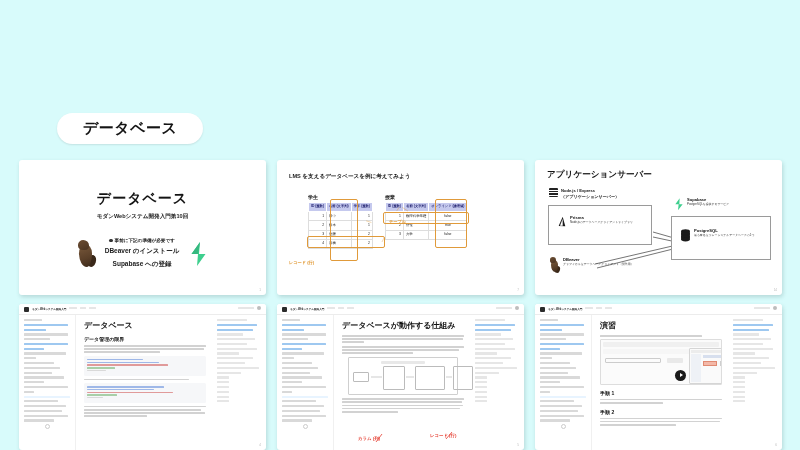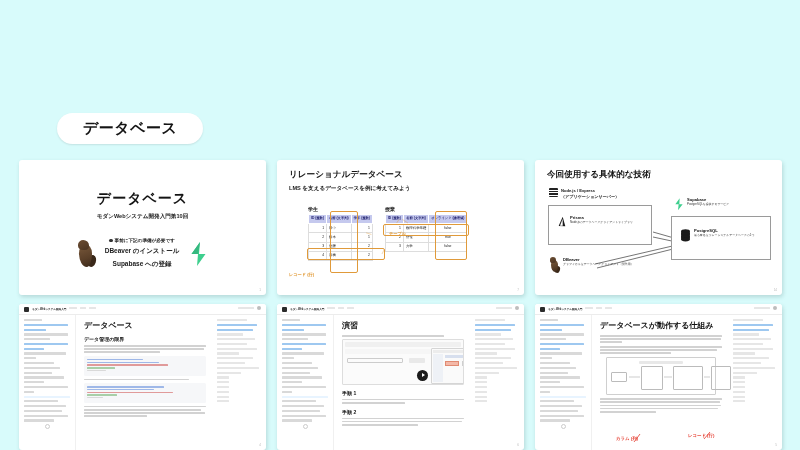--- a/index.html
+++ b/index.html
@@ -166,21 +166,20 @@
             <svg viewBox="0 0 40 48">
               <path d="M23 0 L6 24 L19 24 L17 48 L34 24 L21 24 Z" fill="#3ecf8e"></path>
               <path d="M23 0 L6 24 L19 24 Z" fill="#36b87f"></path>
             </svg>
           </div>
         </div>
         <div class="pageno">1</div>
       </div>
 
       <div class="card s2">
-        <div class="s2-h">リレーショナルデータベース</div>
         <div class="s2-sub">LMS を支えるデータベースを例に考えてみよう</div>
 
         <div class="s2-tables">
           <div class="tbl-wrap">
             <div class="tbl-cap">学生</div>
             <table class="mini">
               <tbody>
                   <tr>
                 <th>ID (整数)</th>
                 <th>名前 (文字列)</th>
@@ -250,21 +249,21 @@
             <path d="M31 66 L44 70" stroke="#e09a3a" stroke-width="1" fill="none"></path>
             <path d="M70 118 L76 106" stroke="#e09a3a" stroke-width="1" fill="none"></path>
             <path d="M112 33 L106 42" stroke="#e09a3a" stroke-width="1" fill="none"></path>
             <path d="M120 33 L134 42" stroke="#e09a3a" stroke-width="1" fill="none"></path>
           </svg>
         </div>
         <div class="pageno">7</div>
       </div>
 
       <div class="card s3">
-        <div class="s3-h">今回使用する具体的な技術</div>
+        <div class="s3-h">アプリケーションサーバー</div>
 
         <svg class="arrowsvg" viewBox="0 0 247 135">
           <line x1="118" y1="72" x2="146" y2="80" stroke="#3a3a3a" stroke-width=".7"></line>
           <line x1="118" y1="77" x2="146" y2="83" stroke="#3a3a3a" stroke-width=".7"></line>
           <line x1="60" y1="104" x2="146" y2="84" stroke="#3a3a3a" stroke-width=".7"></line>
           <line x1="62" y1="108" x2="146" y2="87" stroke="#3a3a3a" stroke-width=".7"></line>
           <polygon points="148,81 141,78 142,84" fill="#3a3a3a"></polygon>
           <polygon points="148,85 141,83 142,89" fill="#3a3a3a"></polygon>
         </svg>
 
@@ -468,20 +467,122 @@
             <div class="sk" style="width:44px"></div>
               <div class="sk" style="width:10px"></div>
             <div class="sk pill-hi" style="width:46px"></div>
             <div class="sk" style="width:34px"></div>
             <div class="sk" style="width:42px"></div>
             <div class="sk" style="width:38px"></div>
             <div class="sk" style="width:44px"></div>
             <div class="sk" style="width:30px"></div>
             <div class="doc-footer-circle"></div>
           </div>
+          <div class="doc-main" style="position:relative">
+            <div class="doc-h1">データベースが動作する仕組み</div>
+            <div class="para">
+              <div class="sk" style="width:100%"></div>
+                <div class="sk" style="width:99%"></div>
+                <div class="sk" style="width:18%"></div>
+            </div>
+            <div class="para" style="margin-top:3px">
+              <div class="sk" style="width:100%"></div>
+                <div class="sk" style="width:96%"></div>
+                <div class="sk" style="width:58%"></div>
+            </div>
+            <div class="diagram-box">
+              <div style="position:absolute;left:30%;top:3px;width:40%;height:3px;background:#e8e8e8;border-radius:1px"></div>
+              <div style="position:absolute;left:4px;top:14px;width:16px;height:10px;border:.5px solid #bbb;border-radius:1px"></div>
+              <div style="position:absolute;left:34px;top:8px;width:22px;height:24px;border:.5px solid #bbb;border-radius:1px"></div>
+              <div style="position:absolute;left:66px;top:8px;width:30px;height:24px;border:.5px solid #bbb;border-radius:1px"></div>
+              <div style="position:absolute;left:104px;top:8px;width:20px;height:24px;border:.5px solid #bbb;border-radius:1px"></div>
+              <svg style="position:absolute;inset:0;width:100%;height:100%">
+                <line x1="22" y1="19" x2="33" y2="19" stroke="#999" stroke-width=".5"></line>
+                <line x1="57" y1="19" x2="65" y2="19" stroke="#999" stroke-width=".5"></line>
+                <line x1="97" y1="19" x2="103" y2="19" stroke="#999" stroke-width=".5"></line>
+              </svg>
+            </div>
+            <div class="para" style="margin-top:3px">
+              <div class="sk" style="width:100%"></div>
+                <div class="sk" style="width:98%"></div>
+              <div class="sk" style="width:99%"></div>
+                <div class="sk" style="width:97%"></div>
+                <div class="sk" style="width:46%"></div>
+            </div>
+            <div class="red-ann" style="left:24px; bottom:9px;">カラム (列)</div>
+            <div class="red-ann" style="left:96px; bottom:12px;">レコード (行)</div>
+            <svg style="position:absolute;left:0;bottom:0;width:100%;height:20px">
+              <line x1="42" y1="12" x2="48" y2="4" stroke="#e53b2e" stroke-width=".8"></line>
+              <line x1="112" y1="9" x2="118" y2="2" stroke="#e53b2e" stroke-width=".8"></line>
+            </svg>
+          </div>
+          <div class="doc-toc">
+            <div class="sk lite" style="width:30px"></div>
+            <div class="sk blue" style="width:40px"></div>
+            <div class="sk blue" style="width:36px"></div>
+            <div class="sk lite" style="width:26px"></div>
+            <div class="sk lite" style="width:38px"></div>
+            <div class="sk lite" style="width:30px"></div>
+            <div class="sk lite" style="width:40px"></div>
+            <div class="sk lite" style="width:22px"></div>
+            <div class="sk lite" style="width:36px"></div>
+            <div class="sk lite" style="width:28px"></div>
+            <div class="sk lite" style="width:42px"></div>
+            <div class="sk lite" style="width:24px"></div>
+            <div class="sk lite" style="width:12px"></div>
+            <div class="sk lite" style="width:12px"></div>
+            <div class="sk lite" style="width:12px"></div>
+            <div class="sk lite" style="width:12px"></div>
+            <div class="sk lite" style="width:12px"></div>
+            <div class="sk lite" style="width:12px"></div>
+          </div>
+        </div>
+        <div class="pageno">5</div>
+      </div>
+
+      <div class="card">
+        <div class="doc-top">
+          <div class="logo-sq"></div>
+          <div class="brand">モダンWebシステム開発入門</div>
+          <div class="topnav">
+            <span class="sk lite" style="width:8px;display:inline-block"></span>
+            <span class="sk lite" style="width:6px;display:inline-block"></span>
+            <span class="sk lite" style="width:7px;display:inline-block"></span>
+          </div>
+          <div class="doc-right-top">
+            <span class="sk lite" style="width:16px;display:inline-block"></span>
+            <span class="sk dark" style="width:4px;height:4px;border-radius:50%;display:inline-block"></span>
+          </div>
+        </div>
+        <div class="doc-body">
+          <div class="doc-side">
+            <div class="sk" style="width:18px"></div>
+            <div class="sk blue" style="width:44px"></div>
+              <div class="sk blue" style="width:22px"></div>
+            <div class="sk" style="width:44px"></div>
+              <div class="sk" style="width:26px"></div>
+            <div class="sk blue" style="width:44px"></div>
+              <div class="sk blue" style="width:20px"></div>
+            <div class="sk" style="width:42px"></div>
+              <div class="sk" style="width:12px"></div>
+            <div class="sk" style="width:30px"></div>
+            <div class="sk" style="width:36px"></div>
+            <div class="sk" style="width:28px"></div>
+            <div class="sk" style="width:40px"></div>
+            <div class="sk" style="width:20px"></div>
+            <div class="sk" style="width:44px"></div>
+              <div class="sk" style="width:10px"></div>
+            <div class="sk pill-hi" style="width:46px"></div>
+            <div class="sk" style="width:34px"></div>
+            <div class="sk" style="width:42px"></div>
+            <div class="sk" style="width:38px"></div>
+            <div class="sk" style="width:44px"></div>
+            <div class="sk" style="width:30px"></div>
+            <div class="doc-footer-circle"></div>
+          </div>
           <div class="doc-main">
             <div class="doc-h1">演習</div>
             <div class="para">
               <div class="sk" style="width:84%"></div>
             </div>
             <div class="vidbox">
               <div style="position:absolute;left:2px;top:2px;right:2px;height:5px;background:#f0f0f0;border-radius:1px"></div>
               <div style="position:absolute;left:2px;top:9px;right:2px;height:5px;background:#f6f6f6;border-radius:1px"></div>
               <div style="position:absolute;left:4px;top:18px;width:56px;height:5px;border:.5px solid #ccc;border-radius:1px"></div>
               <div style="position:absolute;left:66px;top:18px;width:16px;height:5px;background:#e9e9e9;border-radius:1px"></div>
@@ -522,117 +623,15 @@
             <div class="sk lite" style="width:12px"></div>
             <div class="sk lite" style="width:12px"></div>
             <div class="sk lite" style="width:12px"></div>
             <div class="sk lite" style="width:12px"></div>
             <div class="sk lite" style="width:12px"></div>
             <div class="sk lite" style="width:12px"></div>
           </div>
         </div>
         <div class="pageno">6</div>
       </div>
-
-      <div class="card">
-        <div class="doc-top">
-          <div class="logo-sq"></div>
-          <div class="brand">モダンWebシステム開発入門</div>
-          <div class="topnav">
-            <span class="sk lite" style="width:8px;display:inline-block"></span>
-            <span class="sk lite" style="width:6px;display:inline-block"></span>
-            <span class="sk lite" style="width:7px;display:inline-block"></span>
-          </div>
-          <div class="doc-right-top">
-            <span class="sk lite" style="width:16px;display:inline-block"></span>
-            <span class="sk dark" style="width:4px;height:4px;border-radius:50%;display:inline-block"></span>
-          </div>
-        </div>
-        <div class="doc-body">
-          <div class="doc-side">
-            <div class="sk" style="width:18px"></div>
-            <div class="sk blue" style="width:44px"></div>
-              <div class="sk blue" style="width:22px"></div>
-            <div class="sk" style="width:44px"></div>
-              <div class="sk" style="width:26px"></div>
-            <div class="sk blue" style="width:44px"></div>
-              <div class="sk blue" style="width:20px"></div>
-            <div class="sk" style="width:42px"></div>
-              <div class="sk" style="width:12px"></div>
-            <div class="sk" style="width:30px"></div>
-            <div class="sk" style="width:36px"></div>
-            <div class="sk" style="width:28px"></div>
-            <div class="sk" style="width:40px"></div>
-            <div class="sk" style="width:20px"></div>
-            <div class="sk" style="width:44px"></div>
-              <div class="sk" style="width:10px"></div>
-            <div class="sk pill-hi" style="width:46px"></div>
-            <div class="sk" style="width:34px"></div>
-            <div class="sk" style="width:42px"></div>
-            <div class="sk" style="width:38px"></div>
-            <div class="sk" style="width:44px"></div>
-            <div class="sk" style="width:30px"></div>
-            <div class="doc-footer-circle"></div>
-          </div>
-          <div class="doc-main" style="position:relative">
-            <div class="doc-h1">データベースが動作する仕組み</div>
-            <div class="para">
-              <div class="sk" style="width:100%"></div>
-                <div class="sk" style="width:99%"></div>
-                <div class="sk" style="width:18%"></div>
-            </div>
-            <div class="para" style="margin-top:3px">
-              <div class="sk" style="width:100%"></div>
-                <div class="sk" style="width:96%"></div>
-                <div class="sk" style="width:58%"></div>
-            </div>
-            <div class="diagram-box">
-              <div style="position:absolute;left:30%;top:3px;width:40%;height:3px;background:#e8e8e8;border-radius:1px"></div>
-              <div style="position:absolute;left:4px;top:14px;width:16px;height:10px;border:.5px solid #bbb;border-radius:1px"></div>
-              <div style="position:absolute;left:34px;top:8px;width:22px;height:24px;border:.5px solid #bbb;border-radius:1px"></div>
-              <div style="position:absolute;left:66px;top:8px;width:30px;height:24px;border:.5px solid #bbb;border-radius:1px"></div>
-              <div style="position:absolute;left:104px;top:8px;width:20px;height:24px;border:.5px solid #bbb;border-radius:1px"></div>
-              <svg style="position:absolute;inset:0;width:100%;height:100%">
-                <line x1="22" y1="19" x2="33" y2="19" stroke="#999" stroke-width=".5"></line>
-                <line x1="57" y1="19" x2="65" y2="19" stroke="#999" stroke-width=".5"></line>
-                <line x1="97" y1="19" x2="103" y2="19" stroke="#999" stroke-width=".5"></line>
-              </svg>
-            </div>
-            <div class="para" style="margin-top:3px">
-              <div class="sk" style="width:100%"></div>
-                <div class="sk" style="width:98%"></div>
-              <div class="sk" style="width:99%"></div>
-                <div class="sk" style="width:97%"></div>
-                <div class="sk" style="width:46%"></div>
-            </div>
-            <div class="red-ann" style="left:24px; bottom:9px;">カラム (列)</div>
-            <div class="red-ann" style="left:96px; bottom:12px;">レコード (行)</div>
-            <svg style="position:absolute;left:0;bottom:0;width:100%;height:20px">
-              <line x1="42" y1="12" x2="48" y2="4" stroke="#e53b2e" stroke-width=".8"></line>
-              <line x1="112" y1="9" x2="118" y2="2" stroke="#e53b2e" stroke-width=".8"></line>
-            </svg>
-          </div>
-          <div class="doc-toc">
-            <div class="sk lite" style="width:30px"></div>
-            <div class="sk blue" style="width:40px"></div>
-            <div class="sk blue" style="width:36px"></div>
-            <div class="sk lite" style="width:26px"></div>
-            <div class="sk lite" style="width:38px"></div>
-            <div class="sk lite" style="width:30px"></div>
-            <div class="sk lite" style="width:40px"></div>
-            <div class="sk lite" style="width:22px"></div>
-            <div class="sk lite" style="width:36px"></div>
-            <div class="sk lite" style="width:28px"></div>
-            <div class="sk lite" style="width:42px"></div>
-            <div class="sk lite" style="width:24px"></div>
-            <div class="sk lite" style="width:12px"></div>
-            <div class="sk lite" style="width:12px"></div>
-            <div class="sk lite" style="width:12px"></div>
-            <div class="sk lite" style="width:12px"></div>
-            <div class="sk lite" style="width:12px"></div>
-            <div class="sk lite" style="width:12px"></div>
-          </div>
-        </div>
-        <div class="pageno">5</div>
-      </div>
     </div>
   </div>
 </div>
 
 </body></html>

